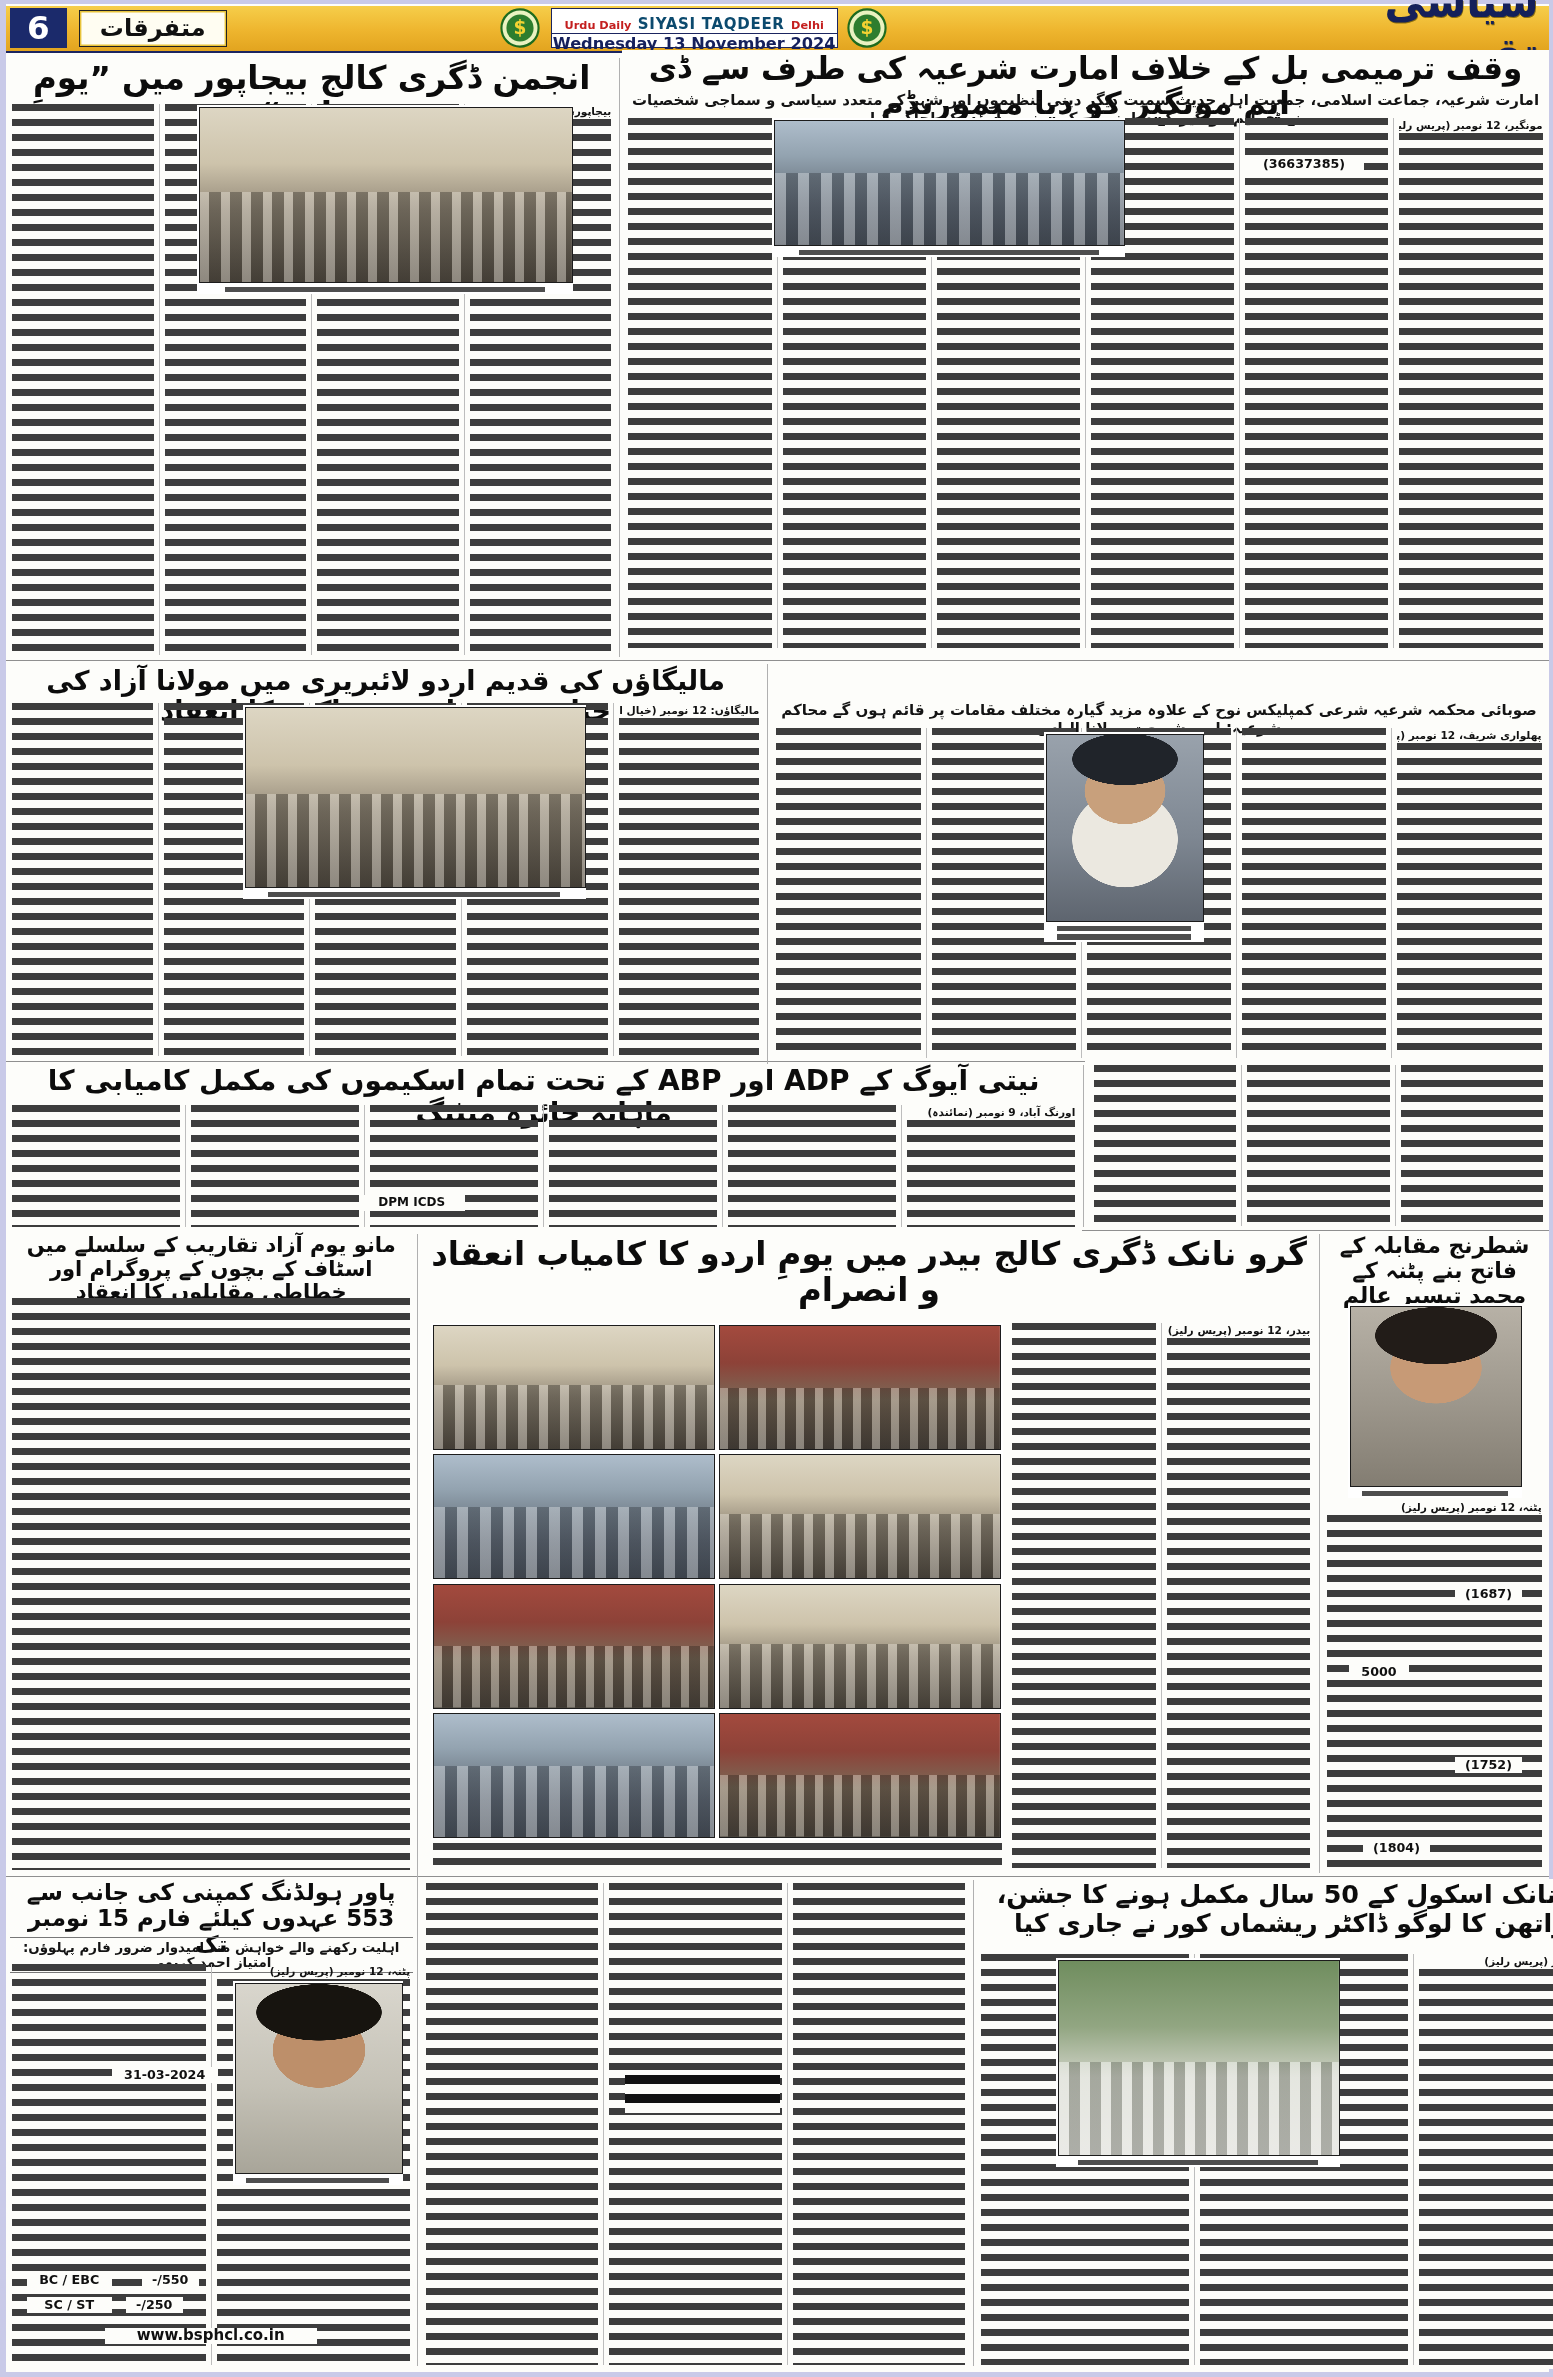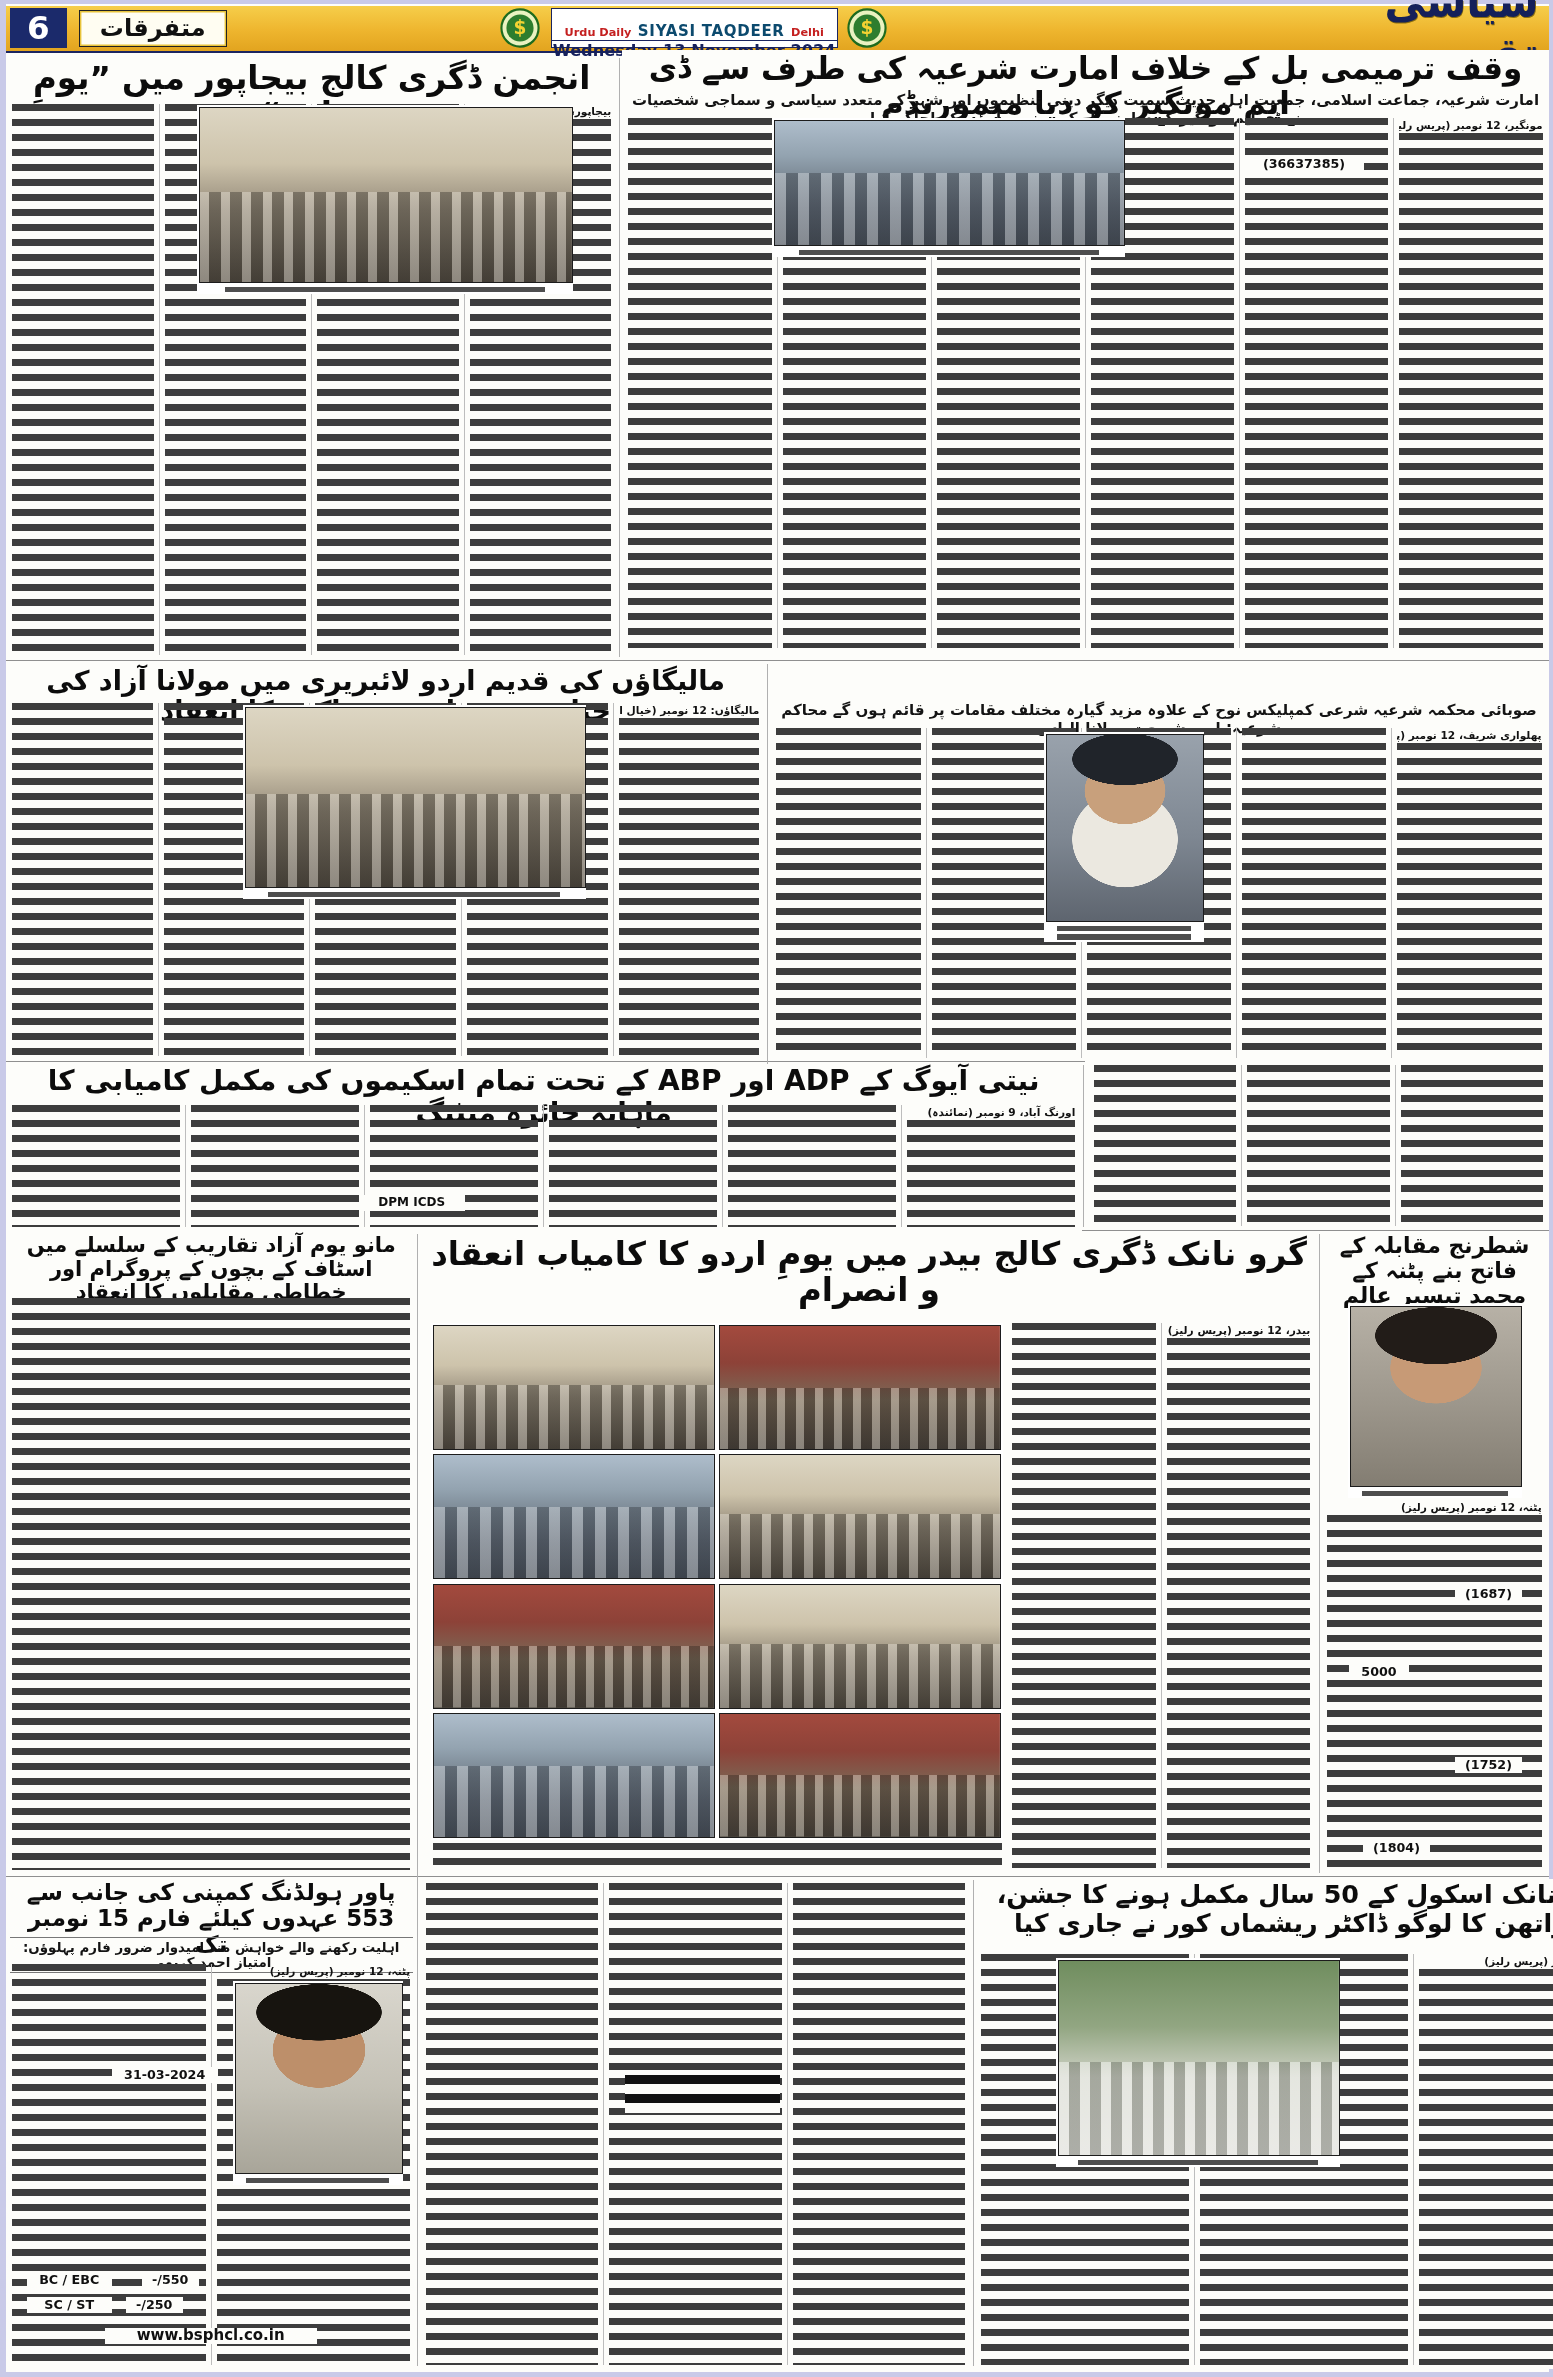--- a/index.html
+++ b/index.html
@@ -12,21 +12,21 @@
     background:linear-gradient(180deg,#f6ce4a 0%,#eeb52e 55%,#e2a41f 100%);
     border-bottom:2.8px solid #1b2560;box-sizing:border-box;}
   .pagenum{position:absolute;left:4.2px;top:2.1px;width:57px;height:40px;background:#1b2a6b;color:#fff;
     font-size:32.5px;font-weight:bold;display:flex;align-items:center;justify-content:center;}
   .sectionbox{position:absolute;left:73px;top:4.2px;width:146px;height:35px;background:#fffdf2;
     border:1.4px solid #222;box-shadow:inset 0 0 0 1.4px #e8c43c;display:flex;align-items:center;justify-content:center;
     font-size:24px;font-weight:bold;color:#111;direction:rtl;}
   .emblem{position:absolute;top:2.8px;width:40px;height:40px;}
   .centerbox{position:absolute;left:545px;top:2.1px;width:287px;height:40px;background:#fff;
     border:1.4px solid #1b2560;box-sizing:border-box;text-align:center;}
-  .cb-row1{display:flex;justify-content:center;align-items:baseline;gap:6.4px;height:18.4px;padding-top:13px;}
+  .cb-row1{display:flex;justify-content:center;align-items:baseline;gap:6.4px;height:18.4px;padding-top:6px;}
   .cb-daily,.cb-city{color:#c41f1f;font-size:11.3px;font-weight:bold;}
   .cb-paper{color:#0c4a6e;font-size:15px;font-weight:bold;letter-spacing:0.7px;}
   .cb-date{color:#15205c;font-size:16.2px;font-weight:bold;border-top:0.7px solid #1b2560;line-height:19px;}
   .mast{position:absolute;right:10px;top:0px;width:212px;height:44px;display:flex;align-items:center;justify-content:center;
     font-size:41px;font-weight:bold;color:#14205a;direction:rtl;transform:scaleY(1.08);text-shadow:0.7px 0.7px 0 #8a6d10;}
 
   
   .art{position:absolute;background:#fdfdfa;box-sizing:border-box;}
   .hl{position:absolute;left:2.8px;right:2.8px;text-align:center;font-weight:bold;color:#0c0c0c;direction:rtl;line-height:1.12;}
   .sub{position:absolute;left:4.2px;right:4.2px;text-align:center;font-weight:bold;color:#141414;direction:rtl;}

